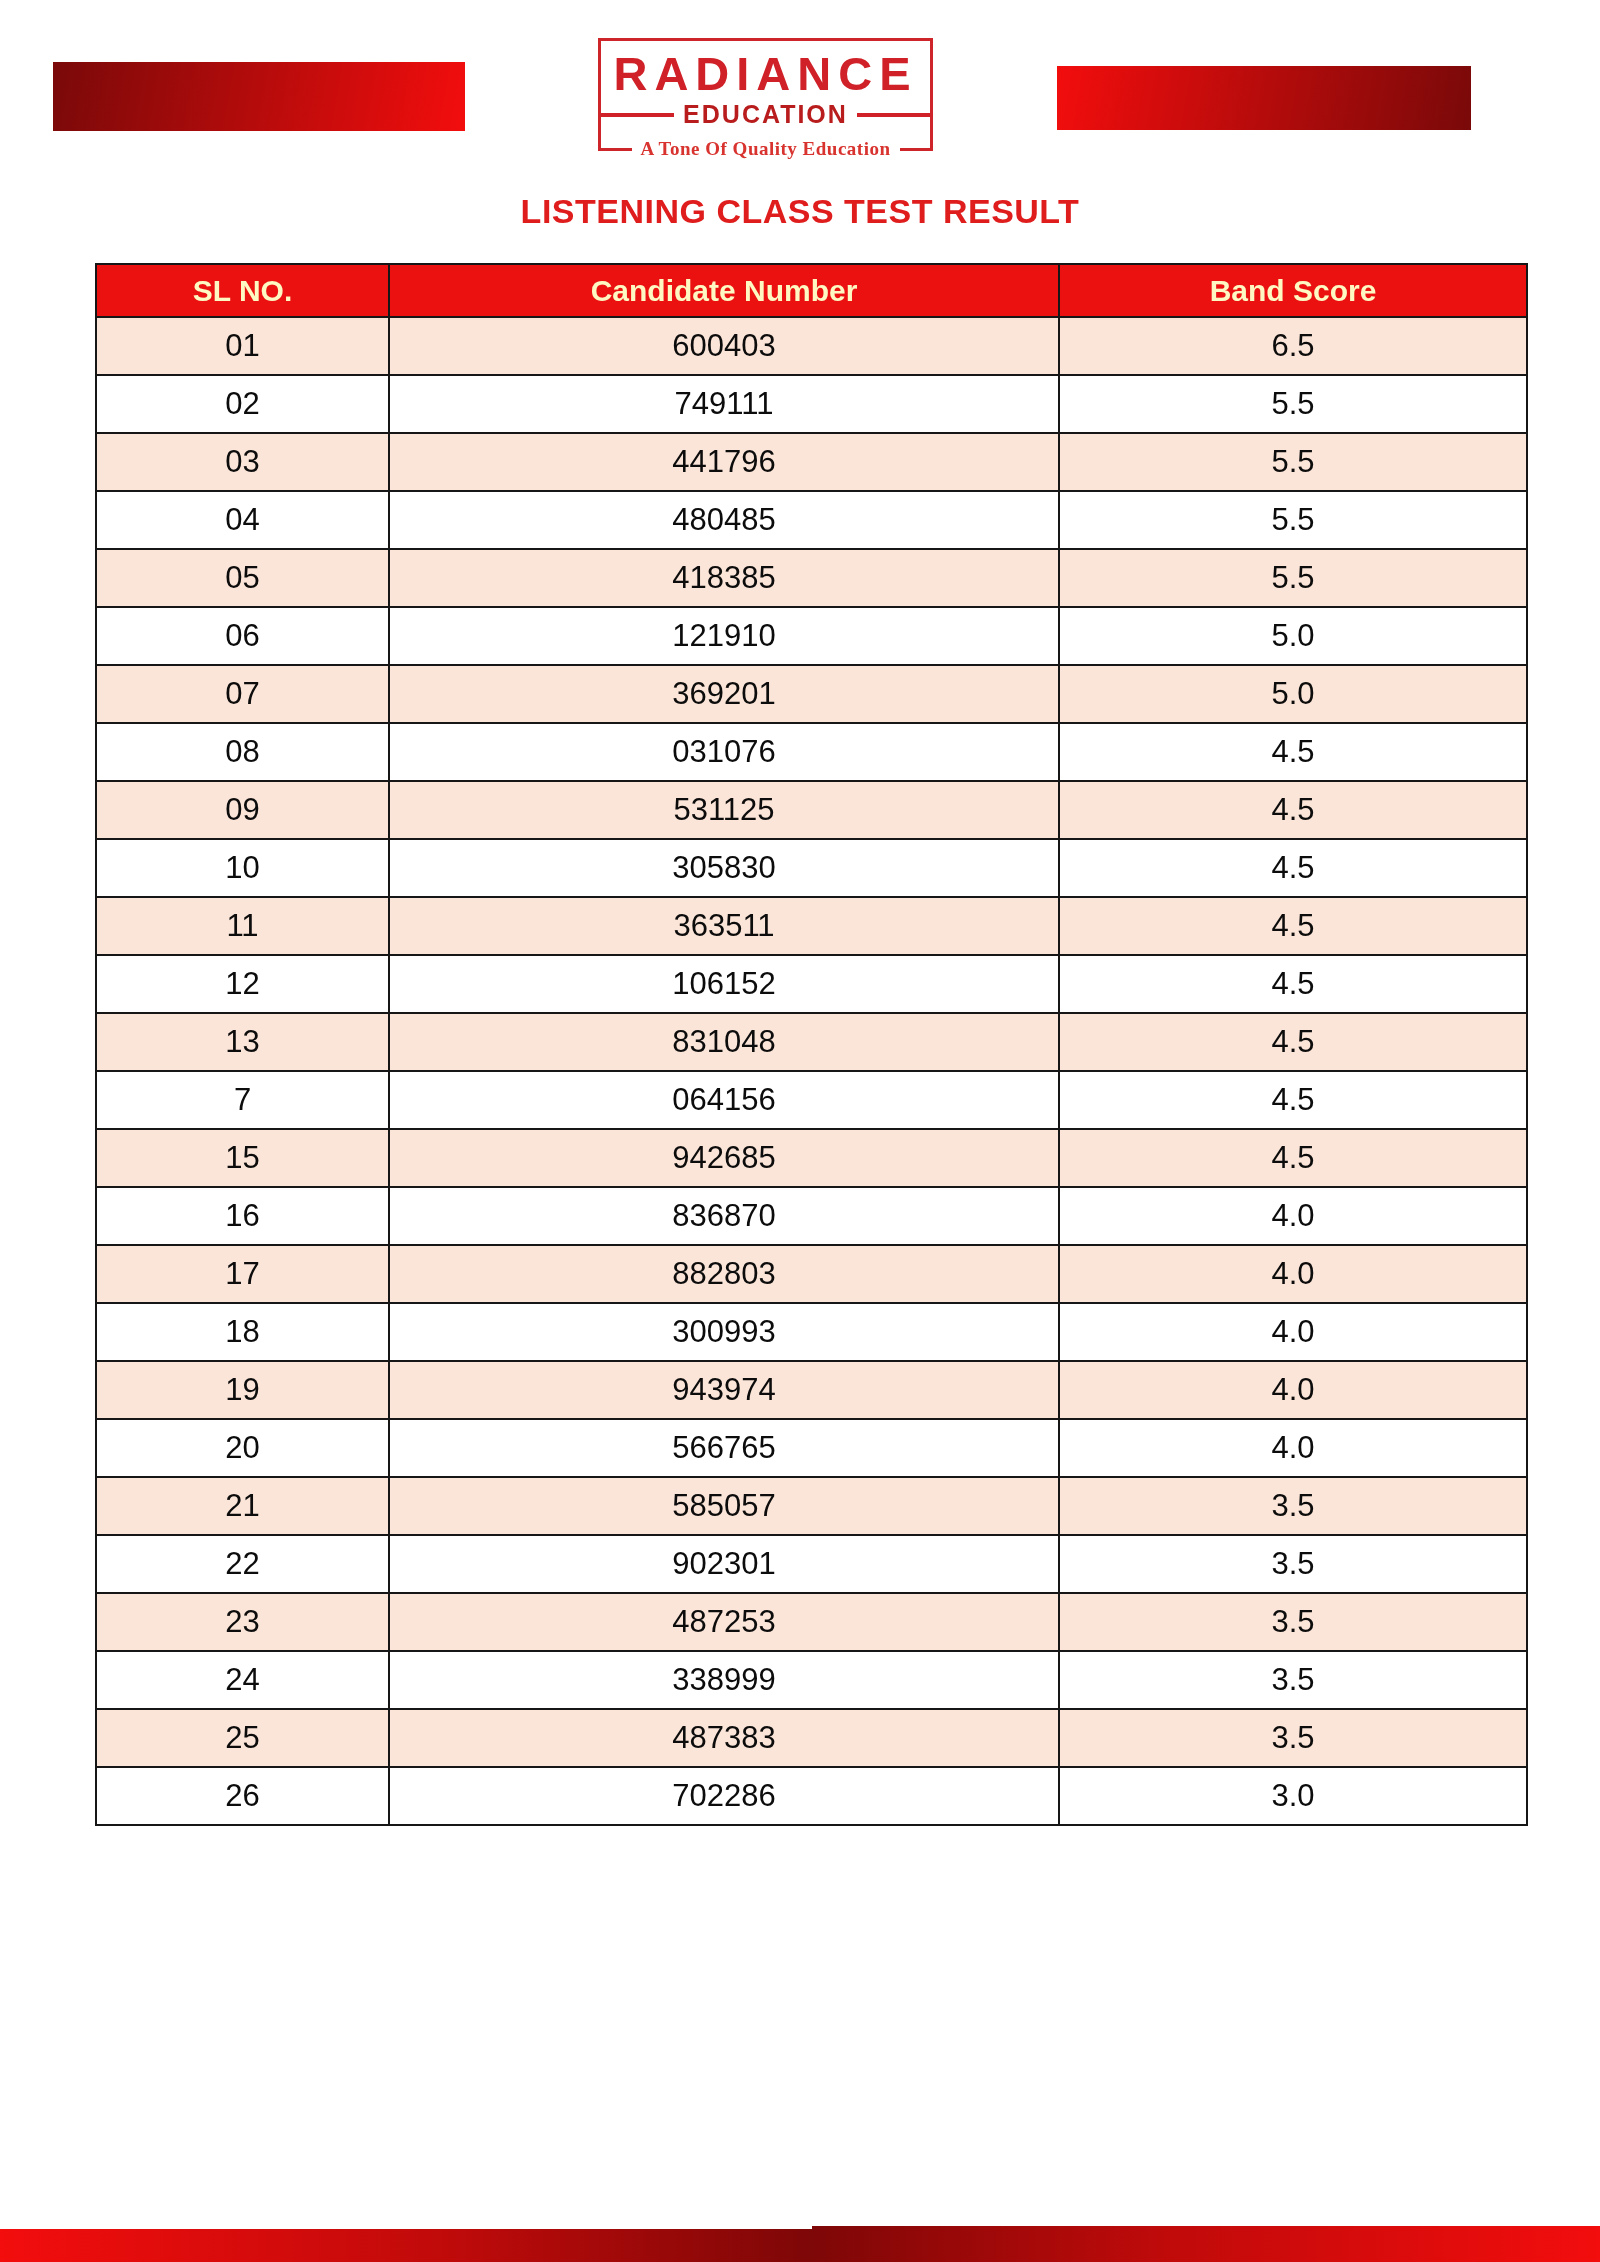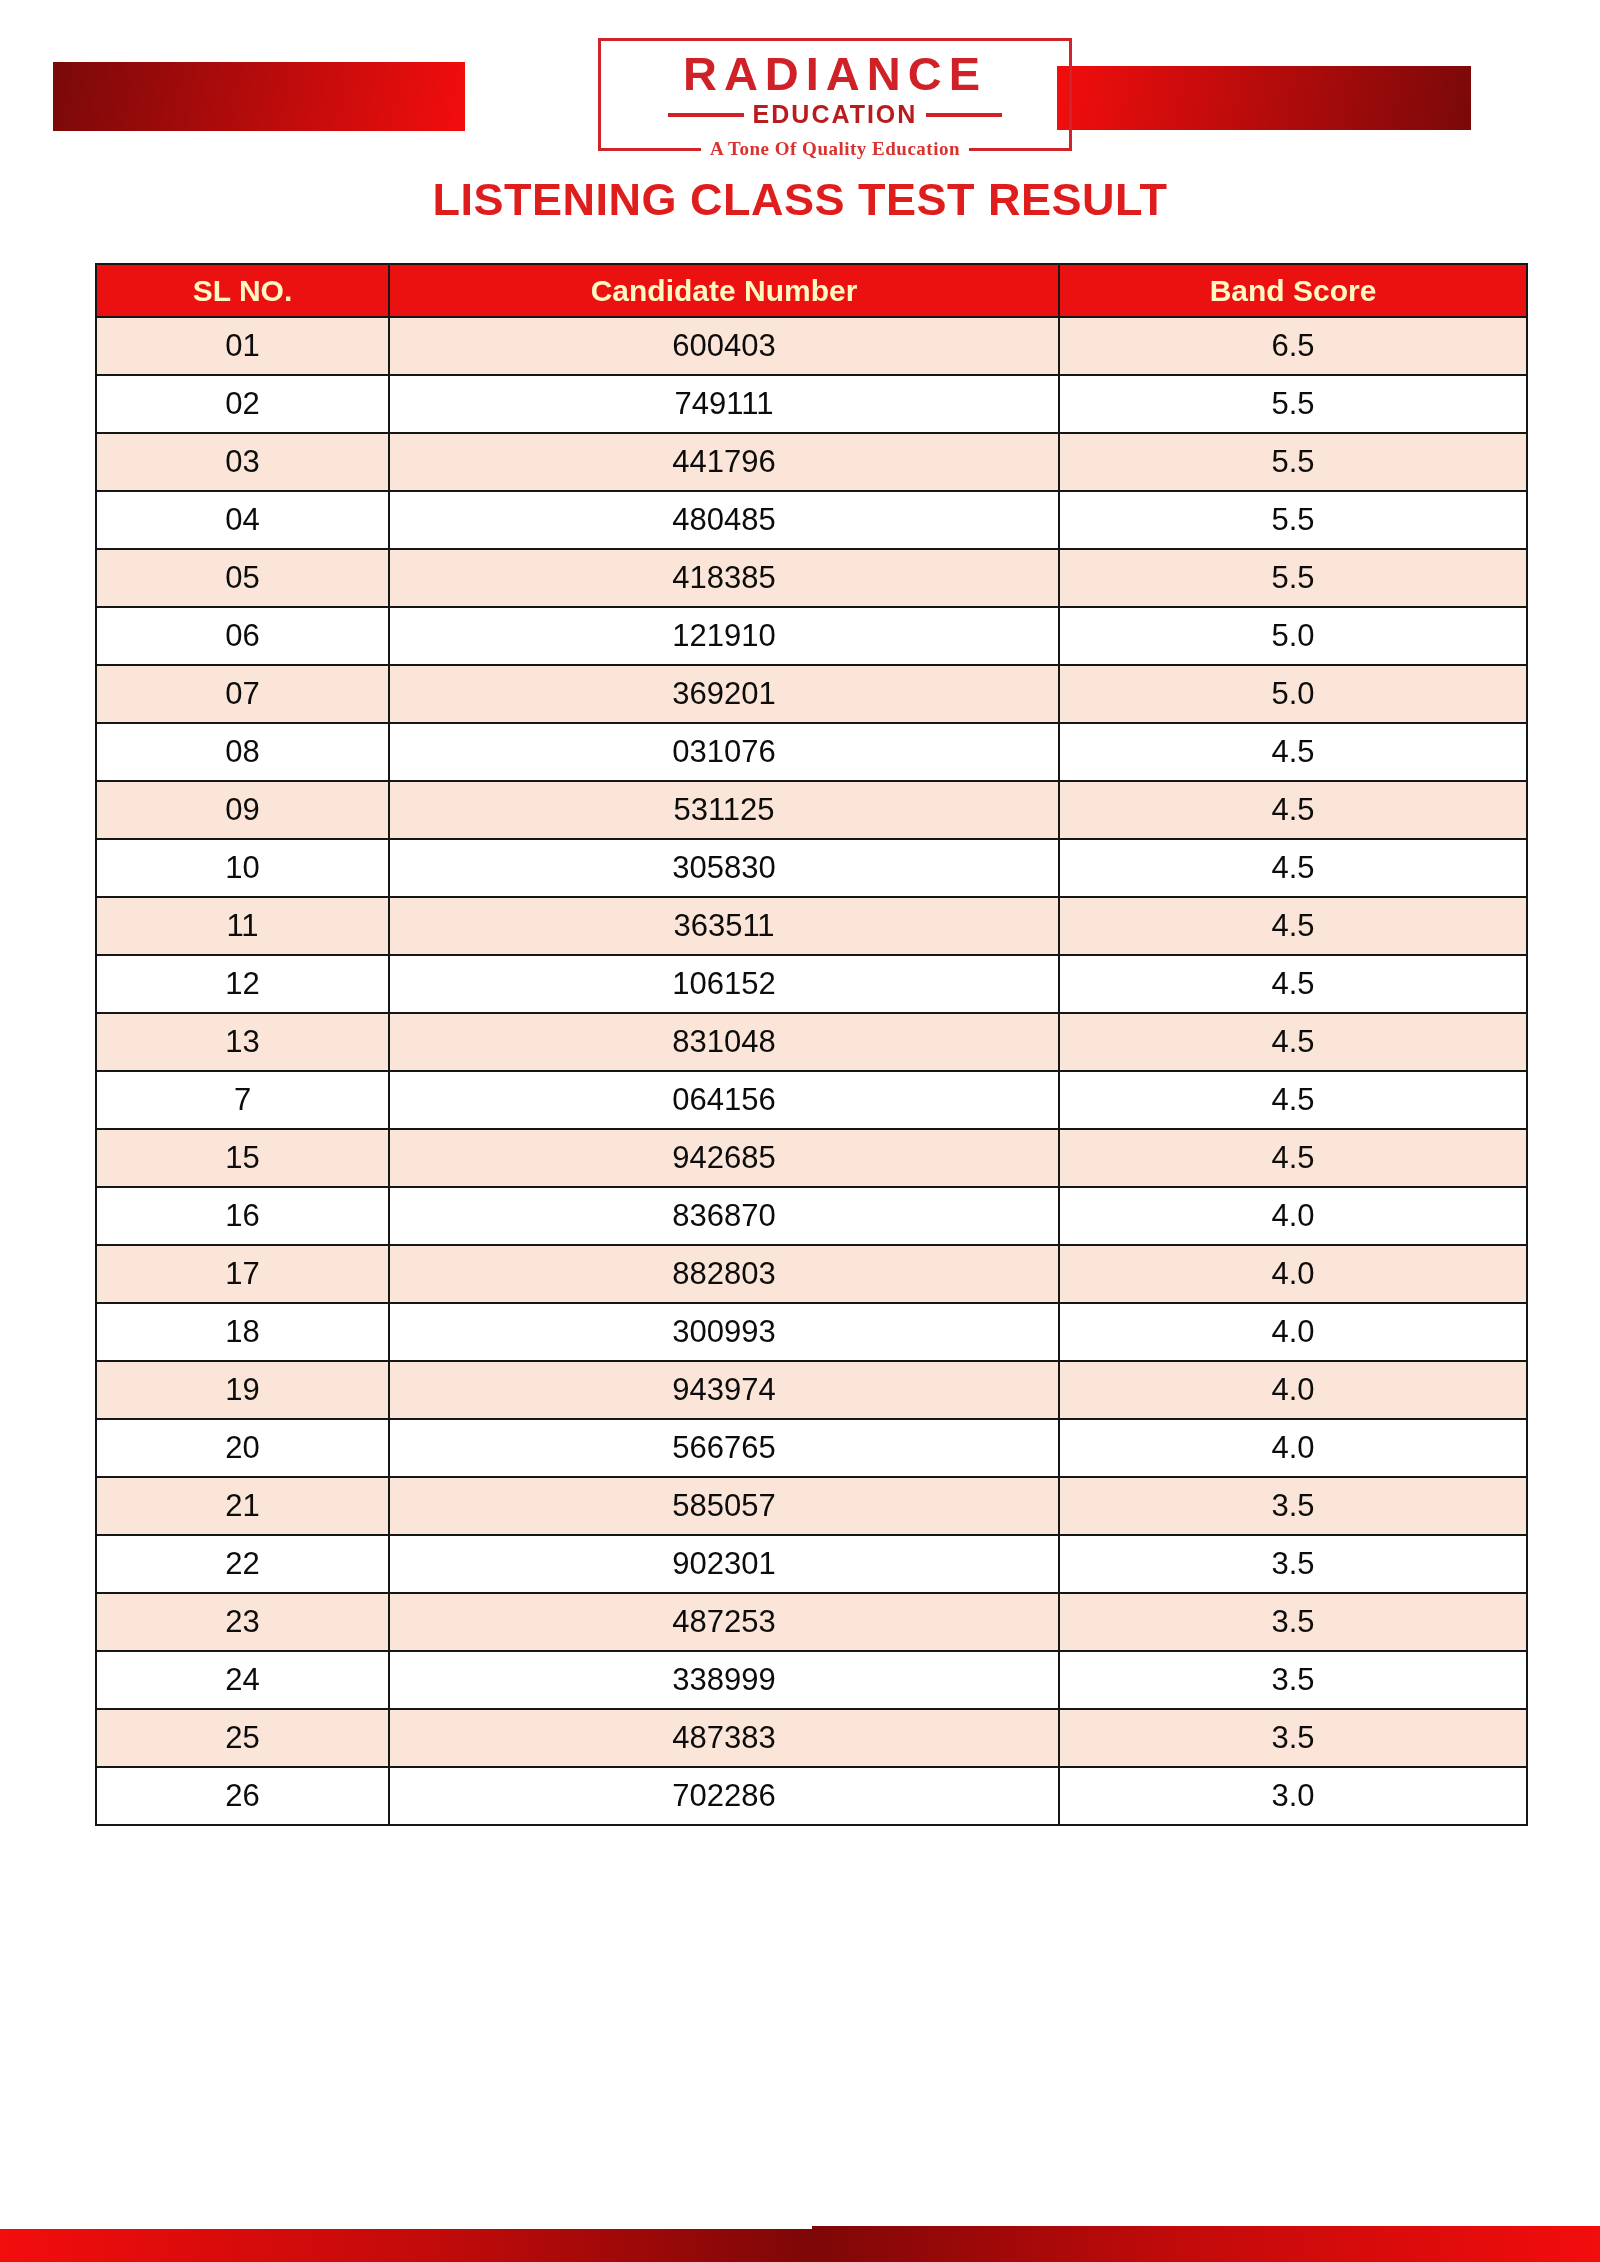--- a/index.html
+++ b/index.html
@@ -17,21 +17,21 @@
     position: absolute; left: 53px; top: 62px; width: 412px; height: 69px;
     background: linear-gradient(100deg, #7a0909 0%, #b00b0b 45%, #f30d0d 100%);
   }
   .bar-top-right {
     position: absolute; left: 1057px; top: 66px; width: 414px; height: 64px;
     background: linear-gradient(100deg, #f30d0d 0%, #b00b0b 55%, #7a0909 100%);
   }
 
   
   .logo-box {
-    position: absolute; left: 598px; top: 38px; width: 474px; height: 110px;
+    position: absolute; left: 598px; top: 38px; width: 335px; height: 110px;
     border: 3px solid #cd2529; border-bottom: none; box-sizing: border-box;
   }
   .logo-name {
     margin-top: 9px; text-align: center;
     font-size: 47px; line-height: 1; font-weight: bold;
     color: #cf2127; letter-spacing: 7px;
   }
   .logo-edu-row {
     display: flex; align-items: center; justify-content: center;
     gap: 9px; margin-top: 3px;
@@ -45,22 +45,22 @@
     display: flex; align-items: center; gap: 9px; font-family: Liberation Serif, serif;
   }
   .logo-tag-line { flex: 1; height: 3px; background: #cd2529; }
   .logo-tag {
     font-size: 19px; font-weight: bold; color: #d8332e; white-space: nowrap;
     letter-spacing: 0.5px;
   }
 
   
   .page-title {
-    position: absolute; top: 174px; left: 0; width: 1600px;
-    text-align: center; font-size: 45px; font-weight: bold;
+    position: absolute; top: 192px; left: 0; width: 1600px;
+    text-align: center; font-size: 34px; font-weight: bold;
     color: #e01d1d; letter-spacing: 0.5px;
   }
 
   
   .result-table {
     position: absolute; left: 95px; top: 263px; width: 1431px;
     border-collapse: collapse; table-layout: fixed;
   }
   .result-table th, .result-table td {
     border: 2px solid #161616; text-align: center; padding: 0;

